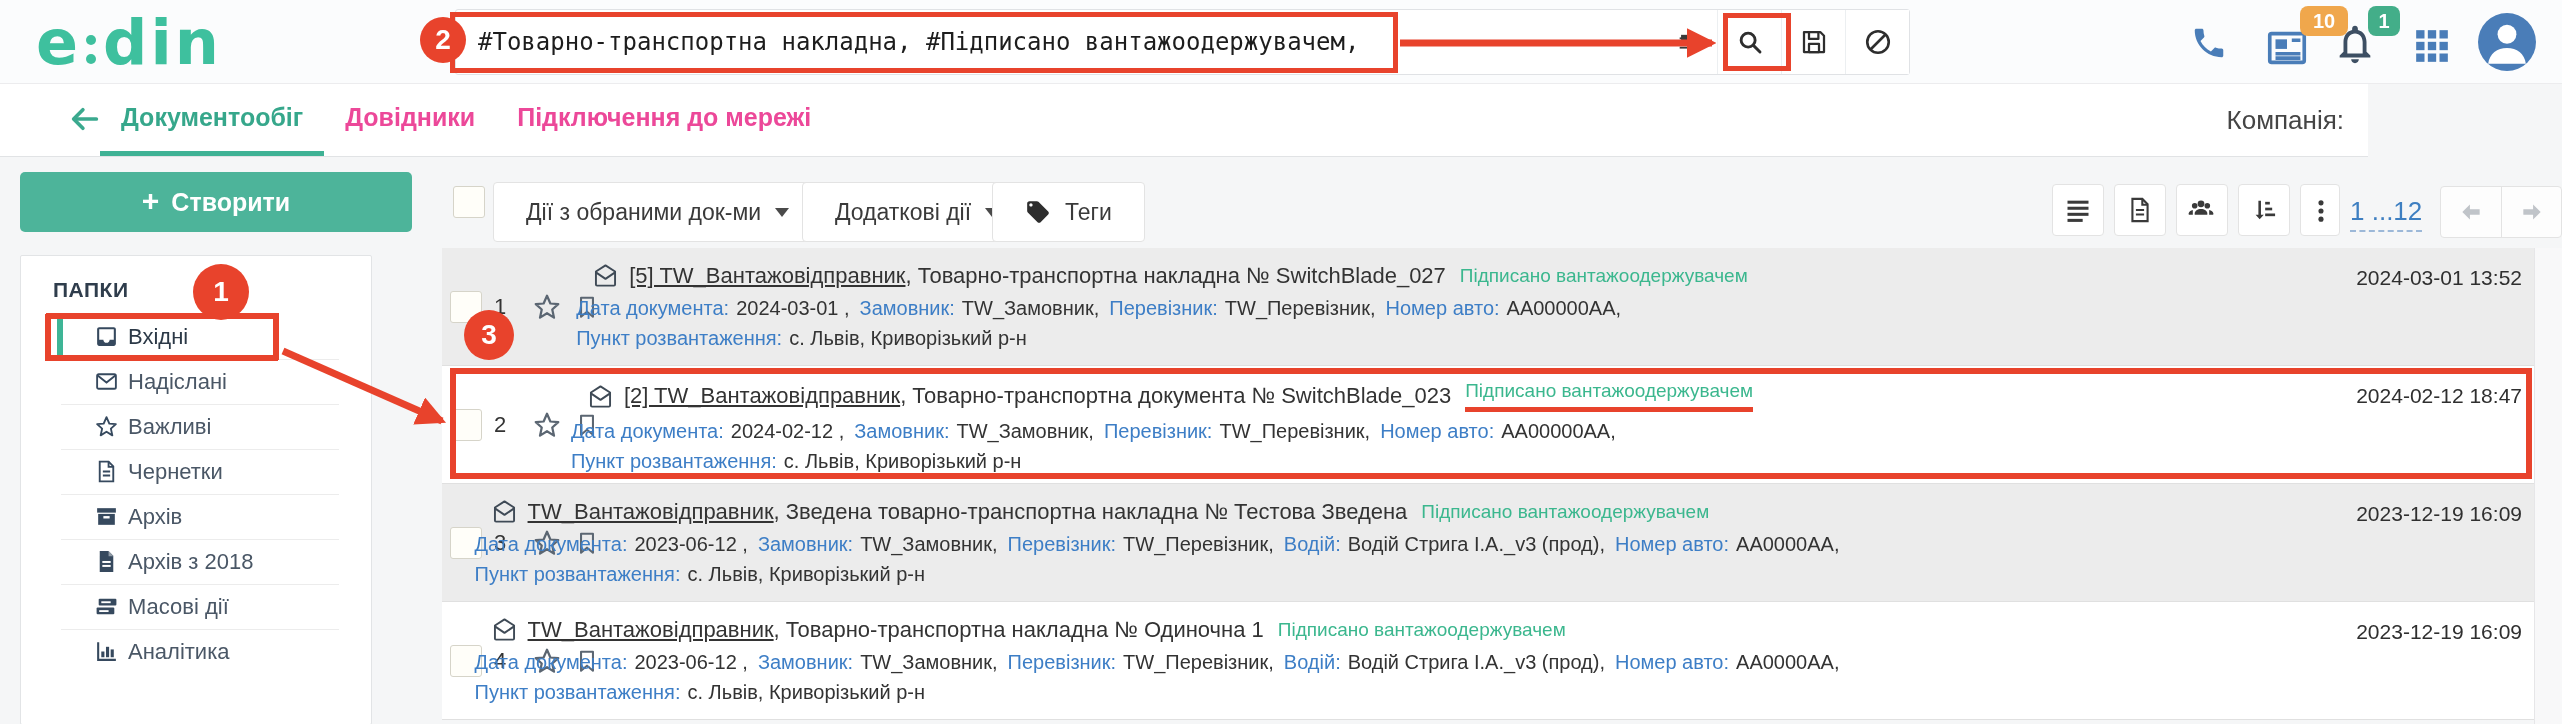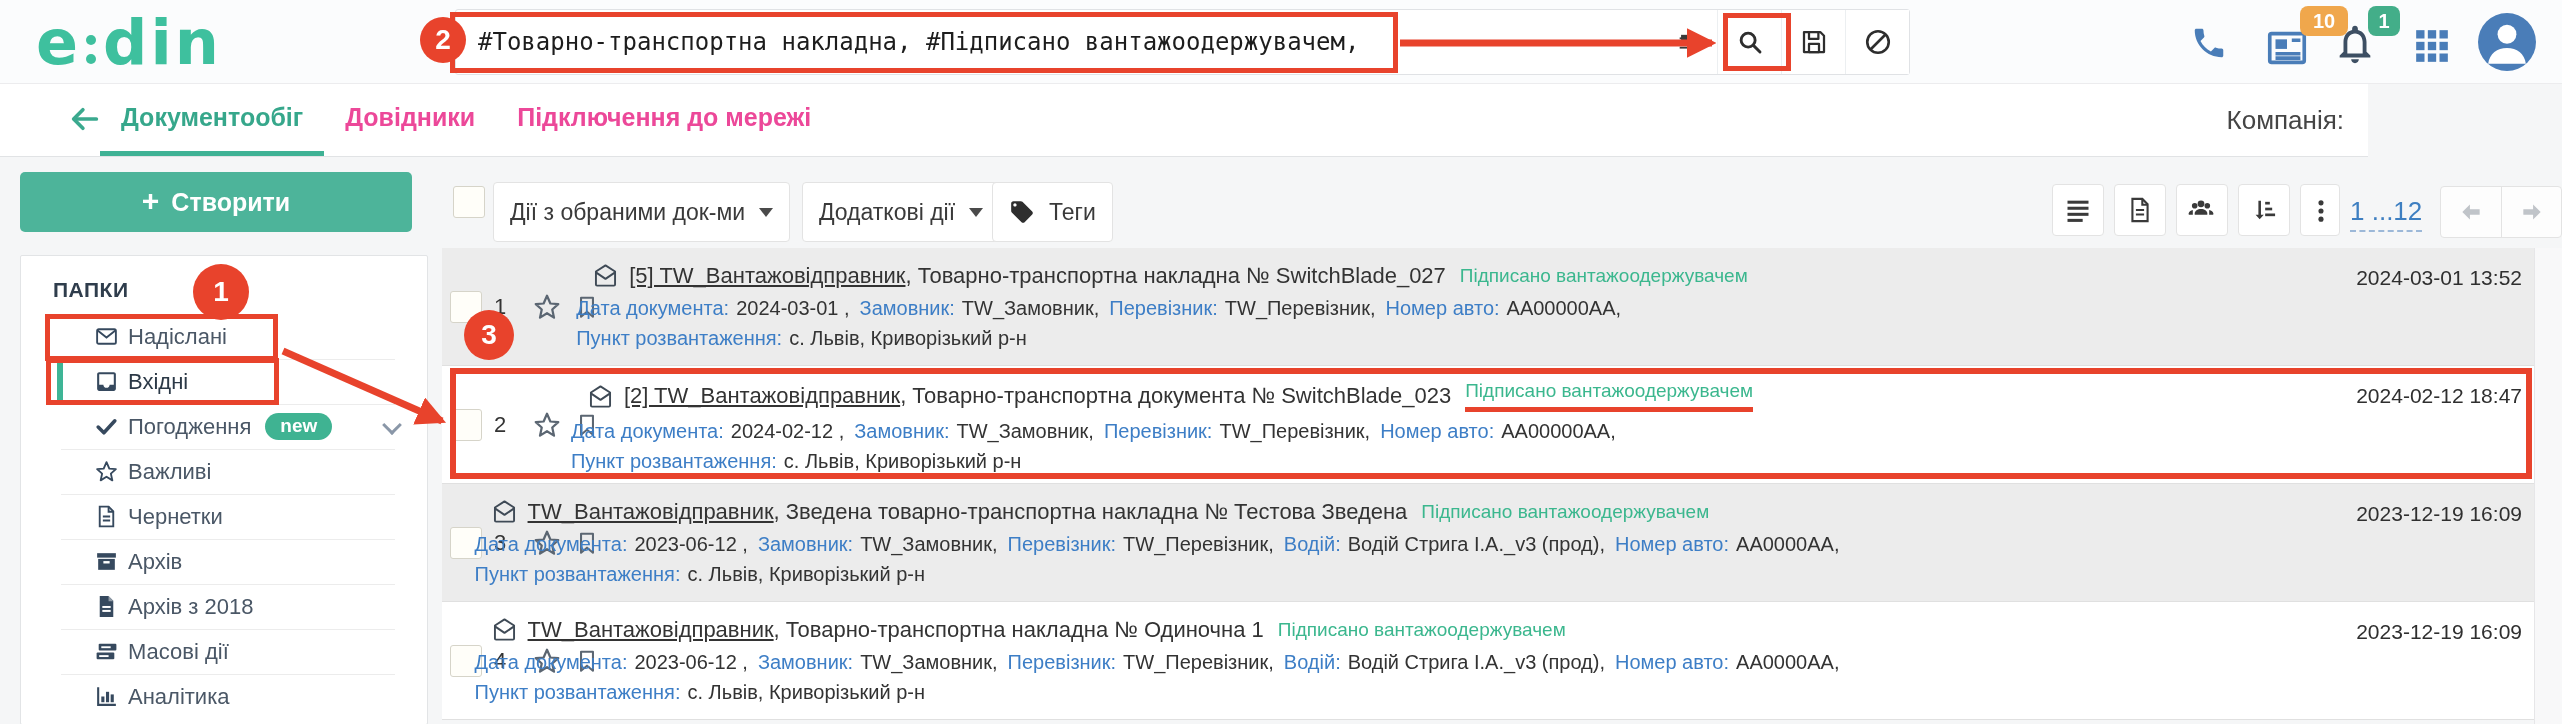--- a/index.html
+++ b/index.html
@@ -35,34 +35,34 @@
   .tab{padding:0 21px; display:flex; align-items:center; font-size:25px; font-weight:bold; color:#ec4899; cursor:pointer; border-bottom:5px solid transparent; height:100%;}
   .tab.active{color:var(--green-dark); border-bottom-color:#3fb295;}
   .company{position:absolute; right:24px; top:0; height:100%; display:flex; align-items:center; font-size:26px; color:#454545; gap:8px;}
   .company .person-ic{width:22px; height:22px; color:var(--link-blue); margin-left:4px;}
   .company-link{display:flex; align-items:center; gap:8px; color:var(--link-blue); border-bottom:2px dashed #9dbfe2; padding-bottom:3px; cursor:pointer;}
   .caret{width:0; height:0; border-left:8px solid transparent; border-right:8px solid transparent; border-top:10px solid currentColor; display:inline-block;}
 
   
   .create-btn{position:absolute; left:20px; top:172px; width:392px; height:60px; background:#4db49a; border-radius:5px; color:#fff; font-size:25px; font-weight:bold; display:flex; align-items:center; justify-content:center; gap:12px; cursor:pointer;}
   .create-btn .plus{font-size:30px; font-weight:bold; margin-top:-3px;}
-  .folders{position:absolute; left:20px; top:255px; width:408px; height:470px; background:#fff; border:1px solid #e2e4e6; border-radius:2px;}
+  .folders{position:absolute; left:20px; top:255px; width:352px; height:470px; background:#fff; border:1px solid #e2e4e6; border-radius:2px;}
   .folders-title{margin:22px 0 12px 32px; font-size:21px; font-weight:bold; color:#2f3d4c; letter-spacing:.5px;}
   .fitem{position:relative; height:45px; display:flex; align-items:center; padding-left:107px; font-size:22px; color:#4a5766; cursor:pointer;}
   .fitem + .fitem::before{content:""; position:absolute; left:40px; right:32px; top:0; border-top:1px solid #ececec;}
   .fitem .ficon{position:absolute; left:73px; top:10px; width:25px; height:25px; color:var(--side-icon);}
   .fitem.active{color:#2c3947;}
   .fitem.active .bar{position:absolute; left:36px; top:1px; bottom:1px; width:6px; background:#3eb596;}
   .fbadge{margin-left:14px; background:#3fb392; color:#fff; font-size:19px; font-weight:bold; padding:3px 15px 5px; border-radius:15px; line-height:1;}
   .fchev{position:absolute; right:28px; top:14px; width:14px; height:14px; border-right:3px solid #8a97a8; border-bottom:3px solid #8a97a8; transform:rotate(45deg);}
 
   
   .cbx{background:#fffef9; border:1px solid #d6d4c9; border-radius:3px;}
   .select-all{position:absolute; left:453px; top:186px; width:32px; height:32px; cursor:pointer;}
-  .tbtn{position:absolute; top:182px; height:60px; background:#fff; border:1px solid #e3e3e3; border-radius:4px; font-size:23px; color:#3a3a3a; display:flex; align-items:center; padding:0 16px; gap:14px; cursor:pointer; white-space:nowrap;}
+  .tbtn{position:absolute; top:182px; height:60px; background:#fff; border:1px solid #e3e3e3; border-radius:4px; font-size:23px; color:#3a3a3a; display:flex; align-items:center; padding:0 32px; gap:14px; cursor:pointer; white-space:nowrap;}
   .tbtn .caret{border-top-color:#4a4a4a; border-left-width:7px; border-right-width:7px; border-top-width:9px;}
   .tbtn .tag-ic{width:26px; height:26px; color:#2e2e2e;}
   .ibtn{position:absolute; top:184px; width:52px; height:52px; background:#fff; border:1px solid #e3e3e3; border-radius:4px; display:flex; align-items:center; justify-content:center; cursor:pointer;}
   .ibtn svg{width:28px; height:28px; color:#3a3a3a;}
   .pagination{position:absolute; left:2350px; top:196px; font-size:26px; color:#3e7fc1; cursor:pointer;}
   .pagination span{border-bottom:2px dashed #9cb8d8; padding-bottom:4px;}
   .pager{position:absolute; left:2440px; top:186px; height:52px; display:flex; border:1px solid #e3e3e3; border-radius:4px; overflow:hidden; background:#fdfdfd;}
   .pager .pbtn{width:60px; display:flex; align-items:center; justify-content:center; cursor:pointer;}
   .pager .pbtn + .pbtn{border-left:1px solid #e3e3e3;}
   .pager svg{width:26px; height:26px; color:#c0c4c9;}
@@ -189,42 +189,34 @@
     </div>
   </div>
 
   <div class="create-btn">
     <span class="plus">+</span>
     <span>Створити</span>
   </div>
   <div class="folders">
     <div class="folders-title">ПАПКИ</div>
     <div id="folder-list">
-        <div class="fitem">
-          <span class="ficon"><svg viewBox="0 0 24 24" width="100%" height="100%" fill="none" stroke="currentColor" stroke-width="1.8">
-              <rect x="3" y="5" width="18" height="14" rx="1.5"></rect>
-              <path d="M3.5 6.2 12 13l8.5-6.8"></path>
-            </svg></span>
-          <span>Надіслані</span>
-        </div>
         <div class="fitem active">
           <span class="bar"></span>
           <span class="ficon"><svg viewBox="0 0 24 24" width="100%" height="100%" fill="currentColor">
               <path d="M19 3H5c-1.1 0-2 .9-2 2v14c0 1.1.9 2 2 2h14c1.1 0 2-.9 2-2V5c0-1.1-.9-2-2-2zm0 12h-4c0 1.66-1.34 3-3 3s-3-1.34-3-3H5V5h14v10z"></path>
             </svg></span>
           <span>Вхідні</span>
           <div style="position: absolute; left: 25px; top: -1px; width: 233px; height: 47px; border: 5px solid rgb(232, 67, 44); z-index: 55; pointer-events: none;"></div>
         </div>
         <div class="fitem">
-          <span class="ficon"><svg viewBox="0 0 24 24" width="100%" height="100%" fill="none" stroke="currentColor" stroke-width="3.4" stroke-linecap="round" stroke-linejoin="round">
-              <path d="M4 12.5l5.5 5.5L20 6.5"></path>
-            </svg></span>
-          <span>Погодження</span>
-          <span class="fbadge">new</span>
-          <span class="fchev"></span>
+          <span class="ficon"><svg viewBox="0 0 24 24" width="100%" height="100%" fill="none" stroke="currentColor" stroke-width="1.8">
+              <rect x="3" y="5" width="18" height="14" rx="1.5"></rect>
+              <path d="M3.5 6.2 12 13l8.5-6.8"></path>
+            </svg></span>
+          <span>Надіслані</span>
         </div>
         <div class="fitem">
           <span class="ficon"><svg viewBox="0 0 24 24" width="100%" height="100%" fill="none" stroke="currentColor" stroke-width="1.8" stroke-linejoin="round">
               <path d="M12 3l2.7 6.2 6.3.5-4.8 4.3 1.4 6.5L12 17l-5.6 3.5 1.4-6.5L3 9.7l6.3-.5z"></path>
             </svg></span>
           <span>Важливі</span>
         </div>
         <div class="fitem">
           <span class="ficon"><svg viewBox="0 0 24 24" width="100%" height="100%" fill="none" stroke="currentColor" stroke-width="1.8">
               <path d="M5.5 2.5H14l4.5 4.5v14.5H5.5z"></path>

